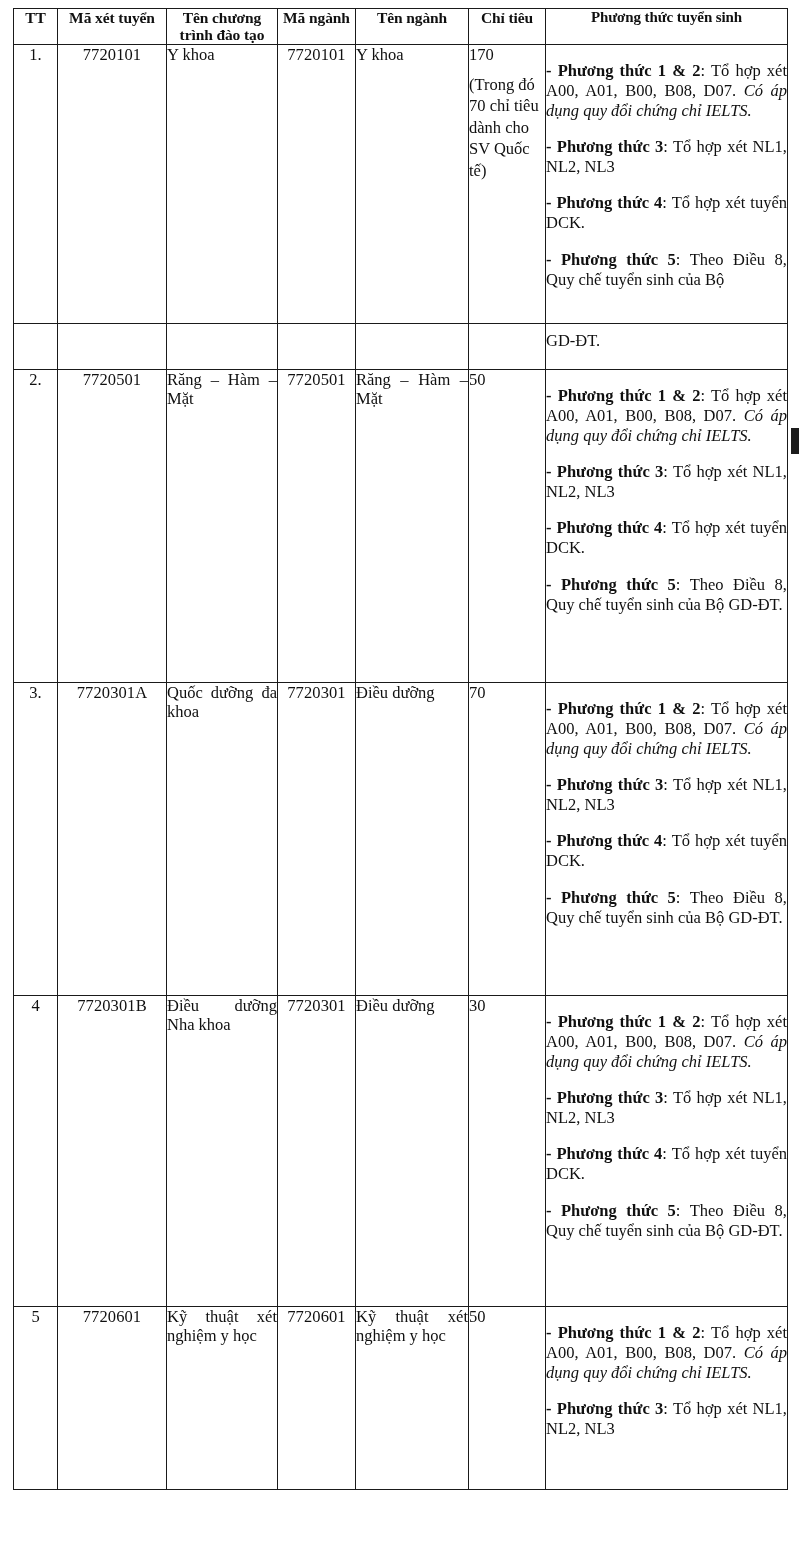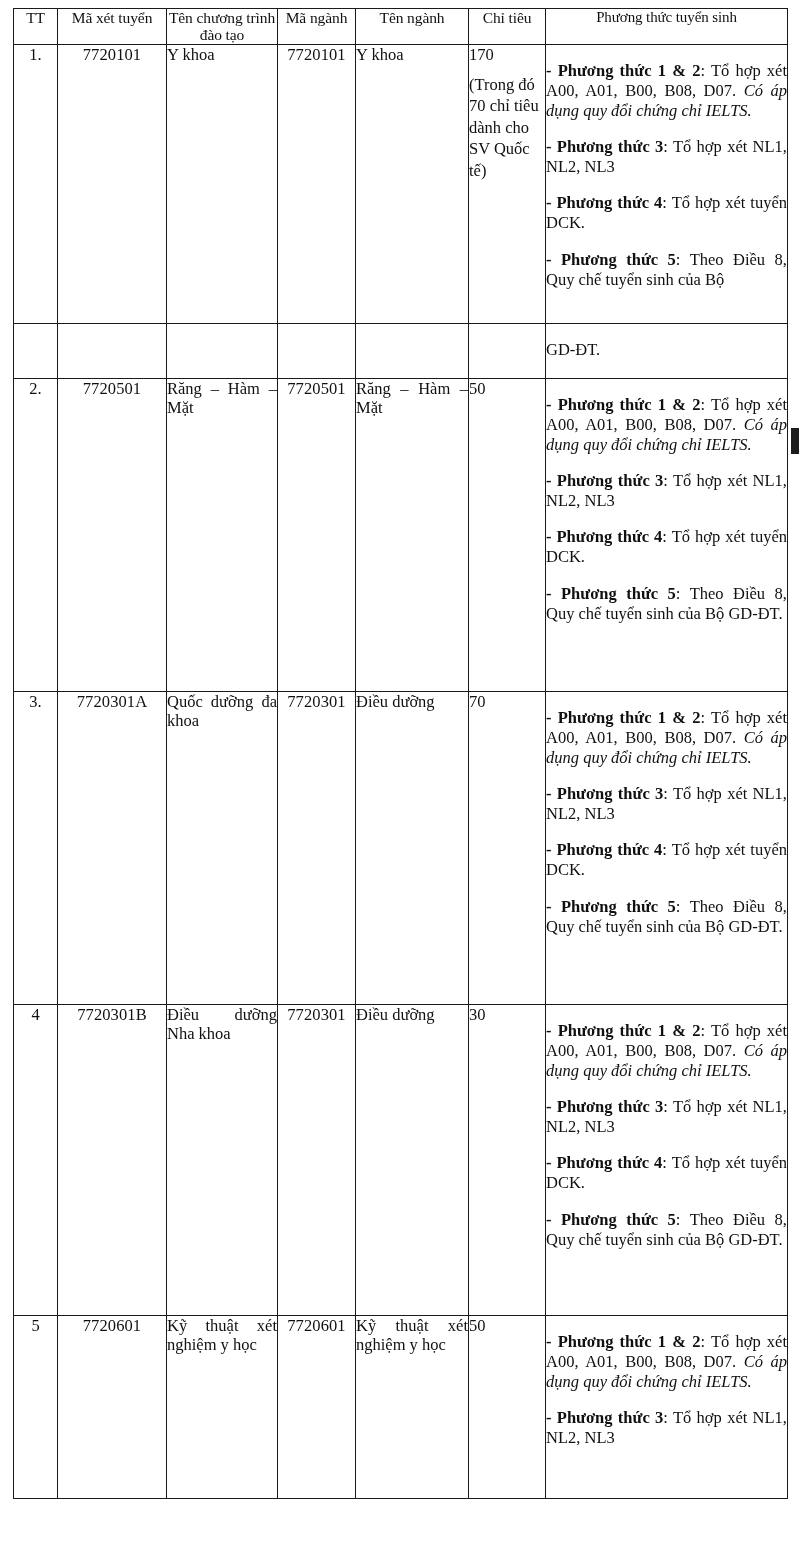--- a/index.html
+++ b/index.html
@@ -47,21 +47,21 @@
   col.c-tt     { width: 44px; }
   col.c-ma     { width: 109px; }
   col.c-ten    { width: 111px; }
   col.c-mang   { width: 78px; }
   col.c-tenng  { width: 113px; }
   col.c-chi    { width: 77px; }
   col.c-pt     { width: 242px; }
 
   
   thead th {
-    font-weight: normal;
+    font-weight: bold;
     text-align: center;
     vertical-align: middle;
     font-size: 15.5px;
     line-height: 1.12;
     padding: 7px 2px 8px 2px;
     letter-spacing: -0.1px;
   }
   thead th.pt-head { font-size: 15px; }
 
   
@@ -105,21 +105,21 @@
   }
   td.method p:last-child { margin-bottom: 0; }
   td.method b { font-weight: bold; }
   td.method i { font-style: italic; }
 
   
   tr.cont td { height: 38px; }
   tr.cont td.method {
     text-align: left;
     text-align-last: left;
-    padding-top: 16px;
+    padding-top: 7px;
   }
 
   
   tr.r1 td { height: 278px; }
   tr.r2 td { height: 312px; }
   tr.r3 td { height: 312px; }
   tr.r4 td { height: 310px; }
   tr.r5 td { height: 182px; }
 
   

